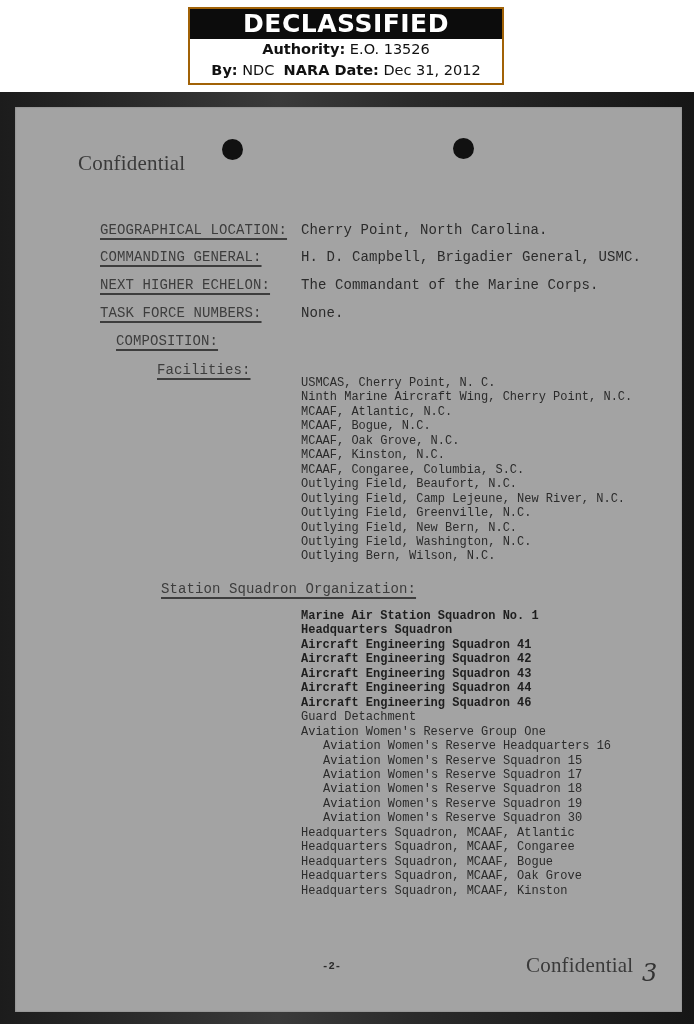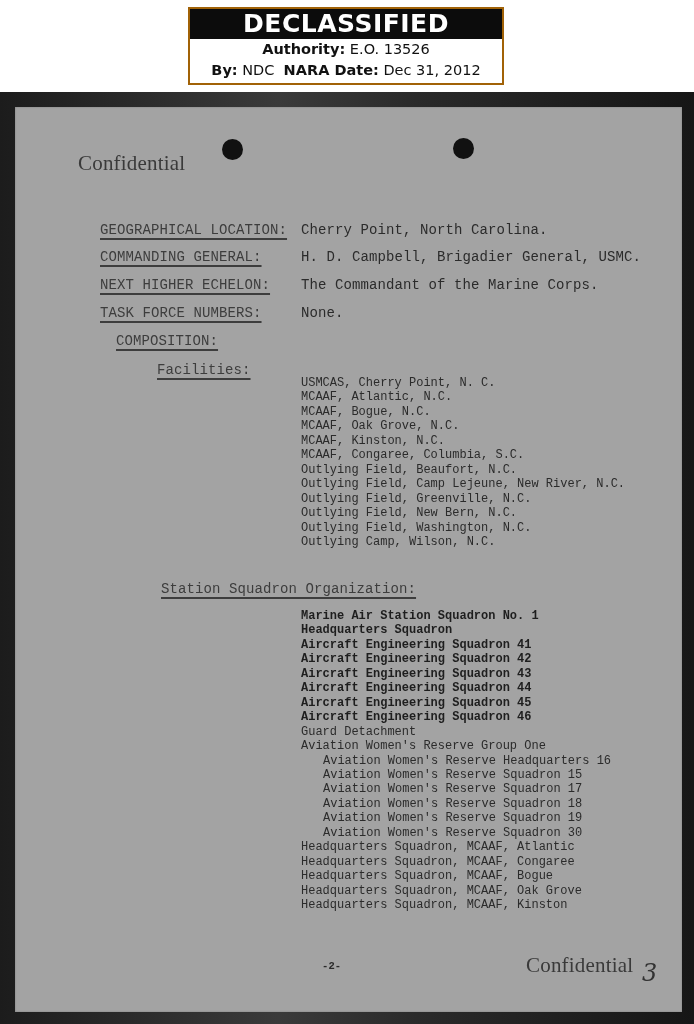--- a/index.html
+++ b/index.html
@@ -97,42 +97,42 @@
   <div class="tw" style="left:286px; top:170px;">The Commandant of the Marine Corps.</div>
 
   <div class="tw label" style="left:85px; top:198px;">TASK FORCE NUMBERS:</div>
   <div class="tw" style="left:286px; top:198px;">None.</div>
 
   <div class="tw label" style="left:85px; top:226px;margin-left:16px;">COMPOSITION:</div>
 
   <div class="tw label" style="left:142px; top:255px;">Facilities:</div>
   <ul class="list" style="left:286px; top:269px;">
     <li>USMCAS, Cherry Point, N. C.</li>
+    <li>Ninth Marine Aircraft Wing, Cherry Point, N.C.</li>
     <li>MCAAF, Atlantic, N.C.</li>
     <li>MCAAF, Bogue, N.C.</li>
     <li>MCAAF, Oak Grove, N.C.</li>
     <li>MCAAF, Kinston, N.C.</li>
     <li>MCAAF, Congaree, Columbia, S.C.</li>
     <li>Outlying Field, Beaufort, N.C.</li>
     <li>Outlying Field, Camp Lejeune, New River, N.C.</li>
     <li>Outlying Field, Greenville, N.C.</li>
     <li>Outlying Field, New Bern, N.C.</li>
     <li>Outlying Field, Washington, N.C.</li>
-    <li>Outlying Camp, Wilson, N.C.</li>
+    <li>Outlying Bern, Wilson, N.C.</li>
   </ul>
 
   <div class="tw label" style="left:128px; top:474px;margin-left:18px;">Station Squadron Organization:</div>
   <ul class="list" style="left:286px; top:502px;">
     <li class="bold">Marine Air Station Squadron No. 1</li>
     <li class="bold">Headquarters Squadron</li>
     <li class="bold">Aircraft Engineering Squadron 41</li>
     <li class="bold">Aircraft Engineering Squadron 42</li>
     <li class="bold">Aircraft Engineering Squadron 43</li>
     <li class="bold">Aircraft Engineering Squadron 44</li>
-    <li class="bold">Aircraft Engineering Squadron 45</li>
     <li class="bold">Aircraft Engineering Squadron 46</li>
     <li>Guard Detachment</li>
     <li>Aviation Women's Reserve Group One</li>
     <li class="indent">Aviation Women's Reserve Headquarters 16</li>
     <li class="indent">Aviation Women's Reserve Squadron 15</li>
     <li class="indent">Aviation Women's Reserve Squadron 17</li>
     <li class="indent">Aviation Women's Reserve Squadron 18</li>
     <li class="indent">Aviation Women's Reserve Squadron 19</li>
     <li class="indent">Aviation Women's Reserve Squadron 30</li>
     <li>Headquarters Squadron, MCAAF, Atlantic</li>

